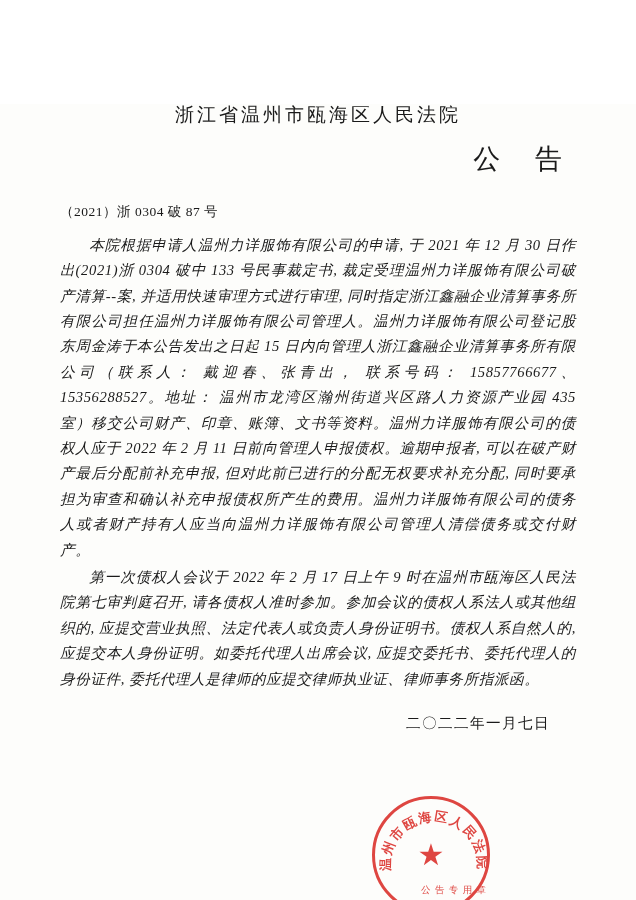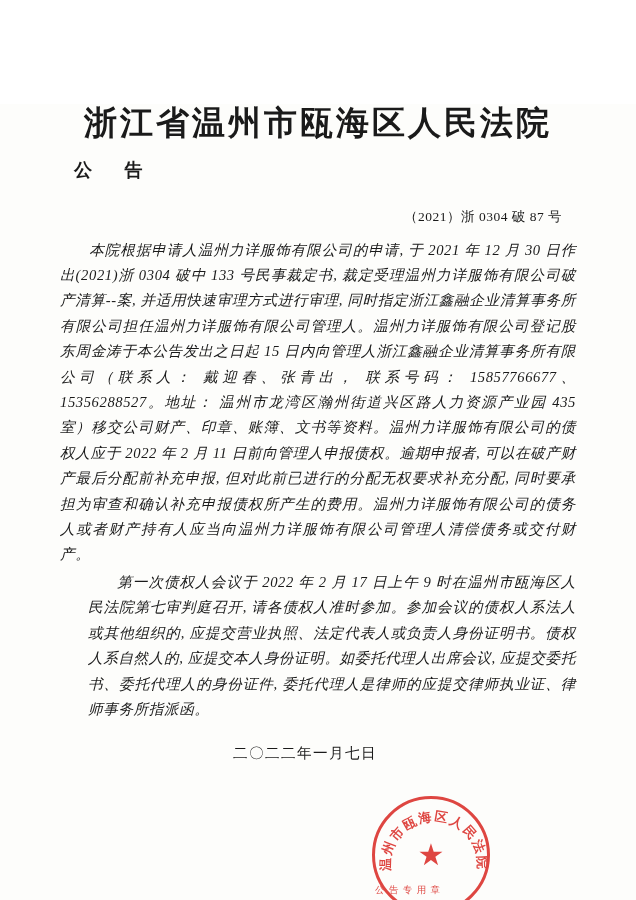--- a/index.html
+++ b/index.html
@@ -18,70 +18,68 @@
   .page {
     position: relative;
     width: 636px;
     height: 900px;
     background: #fdfdfb;
     box-sizing: border-box;
     padding: 0 60px;
   }
   .court-title {
     text-align: center;
-    font-size: 33px;
-    font-weight: bold;
+    font-size: 19px;
+    font-weight: normal;
     letter-spacing: 3px;
     margin-top: 104px;
     line-height: 1.2;
     white-space: nowrap;
     font-family: "Liberation Serif", "DejaVu Serif", serif;
   }
   .doc-type {
-    text-align: left;
-    font-size: 18px;
-    font-weight: bold;
+    text-align: right;
+    font-size: 27px;
+    font-weight: normal;
     letter-spacing: 14px;
     margin-top: 14px;
     text-indent: 14px;
   }
   .case-number {
-    text-align: right;
     font-size: 13.5px;
     margin-top: 26px;
     padding-right: 14px;
     letter-spacing: 0.5px;
   }
   .body-text {
     margin-top: 12px;
   }
   .para {
     font-size: 14.6px;
     line-height: 25.4px;
     text-align: justify;
     text-justify: inter-ideograph;
     text-indent: 2em;
     letter-spacing: 0.6px;
     margin: 0;
     font-style: italic;
   }
   .para + .para {
     margin-top: 2px;
-    margin-left: 28px;
   }
   .closing {
     font-size: 14.6px;
     line-height: 25.4px;
     text-indent: 2em;
     margin-top: 14px;
     letter-spacing: 0.6px;
   }
   .date-line {
     font-size: 14.6px;
-    text-align: center;
+    text-align: right;
     margin-top: 22px;
     padding-right: 26px;
     letter-spacing: 1.4px;
   }
   
   .seal {
     position: absolute;
     left: 372px;
     top: 692px;
     width: 118px;
@@ -118,21 +116,21 @@
     font-family: "Liberation Serif", "DejaVu Serif", serif;
     font-size: 13px;
     font-weight: bold;
     letter-spacing: 2px;
   }
   .seal-bottom {
     position: absolute;
     bottom: 14px;
     left: 0;
     right: 0;
-    text-align: left;
+    text-align: right;
     color: #d81e19;
     font-size: 9.5px;
     letter-spacing: 1px;
   }
 </style>
 </head>
 <body>
 
 <div class="page">
 

